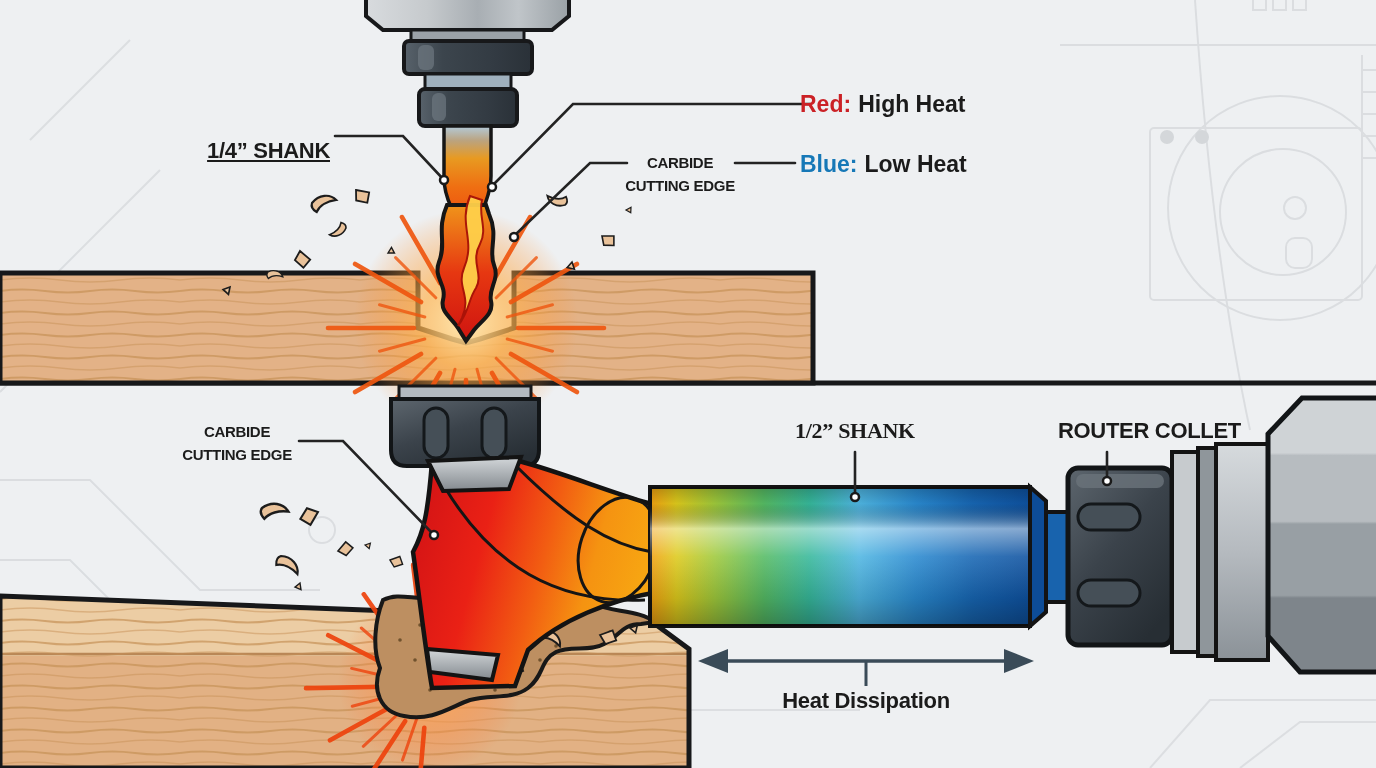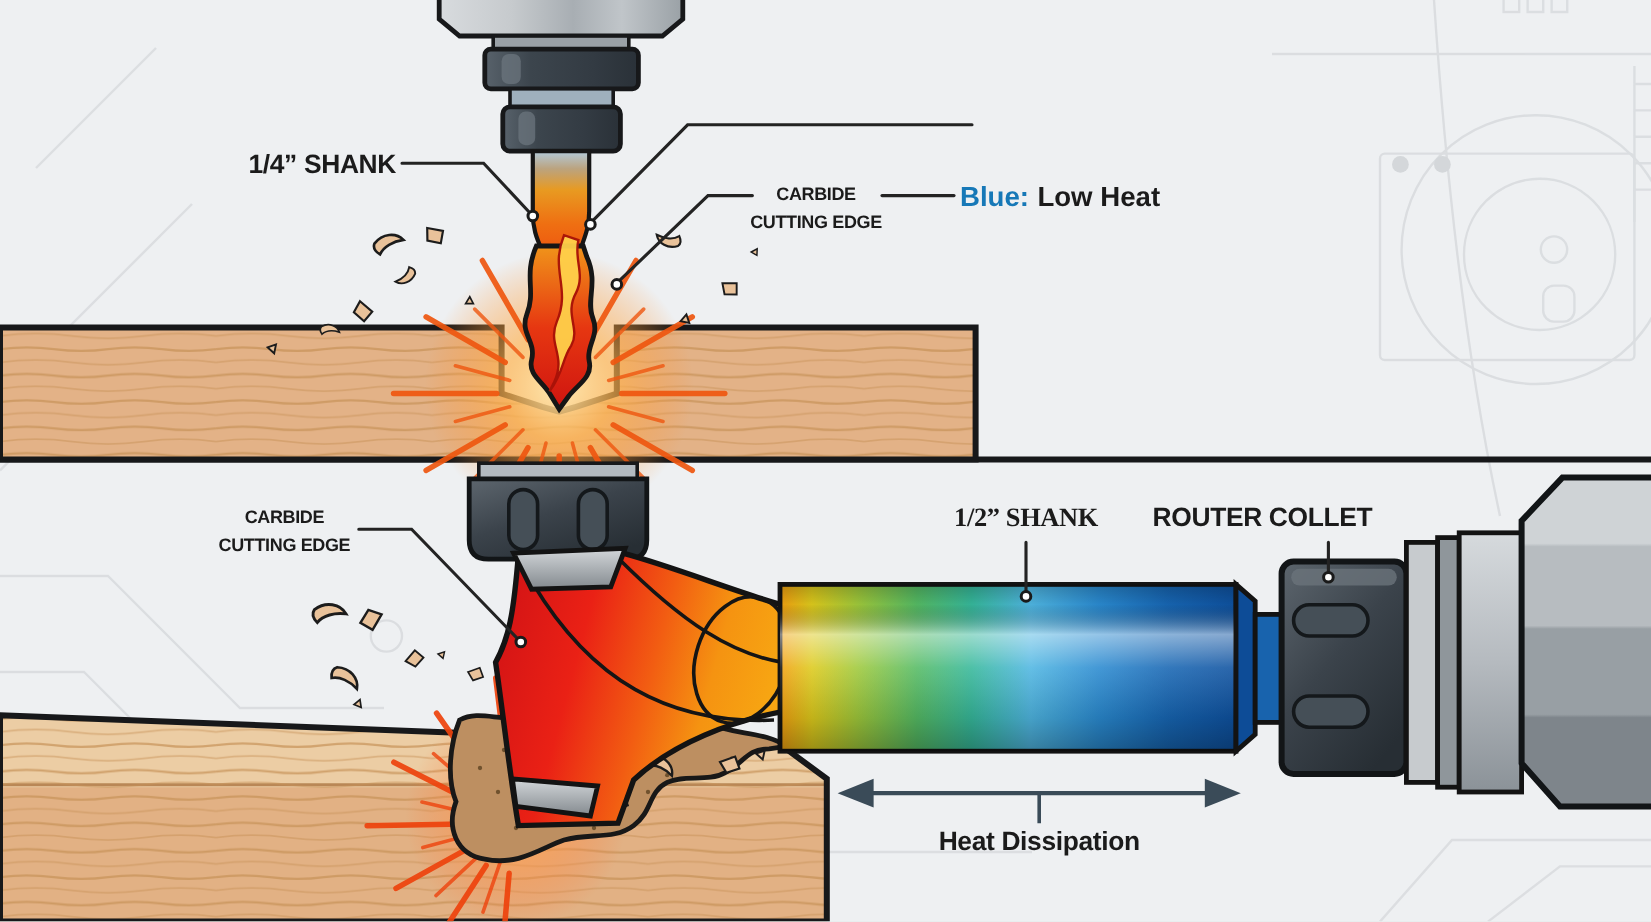--- a/index.html
+++ b/index.html
@@ -335,35 +335,38 @@
     </g>
 
     <g>
       <line x1="716" y1="661" x2="1016" y2="661" stroke="#3a4b58" stroke-width="3.5"></line>
       <path d="M698 661 L728 649 L728 673 Z" fill="#3a4b58"></path>
       <path d="M1034 661 L1004 649 L1004 673 Z" fill="#3a4b58"></path>
       <line x1="866" y1="662" x2="866" y2="686" stroke="#3a4b58" stroke-width="3"></line>
     </g>
   </svg>
 
-  <div class="lbl right" style="left:140px;top:125px;width:190px;">1/4” SHANK</div>
+  <div class="lbl right" style="left:140px;top:139px;width:190px;text-decoration:underline;">1/4” SHANK</div>
 
   <div class="lbl center small" style="left:590px;top:151px;width:180px;">
     <div>CARBIDE</div>
     <div>CUTTING EDGE</div>
   </div>
 
+  <div class="legend" style="left:800px;top:91px;">
+    <span class="term-red">Red:</span><span class="desc">High Heat</span>
+  </div>
   <div class="legend" style="left:800px;top:151px;">
     <span class="term-blue">Blue:</span><span class="desc">Low Heat</span>
   </div>
 
   <div class="lbl center small" style="left:147px;top:420px;width:180px;">
     <div>CARBIDE</div>
     <div>CUTTING EDGE</div>
   </div>
 
   <div class="lbl center" style="left:770px;top:419px;width:170px;font-family:Liberation Serif, serif;">1/2” SHANK</div>
 
-  <div class="lbl center" style="left:952px;top:419px;width:200px;">ROUTER COLLET</div>
+  <div class="lbl center" style="left:1041px;top:419px;width:200px;text-align:right;">ROUTER COLLET</div>
 
   <div class="lbl center" style="left:766px;top:689px;width:200px;">Heat Dissipation</div>
 
 </div>
 
 </body></html>

